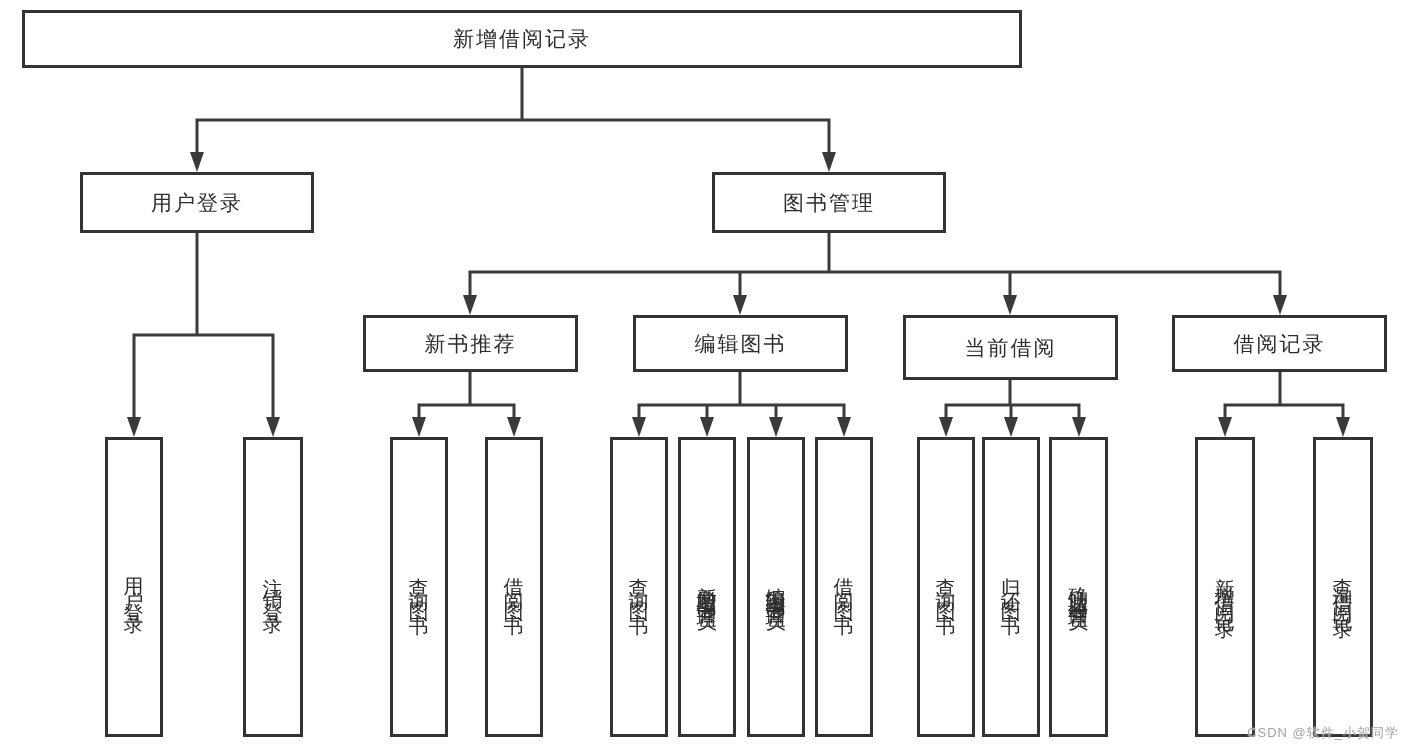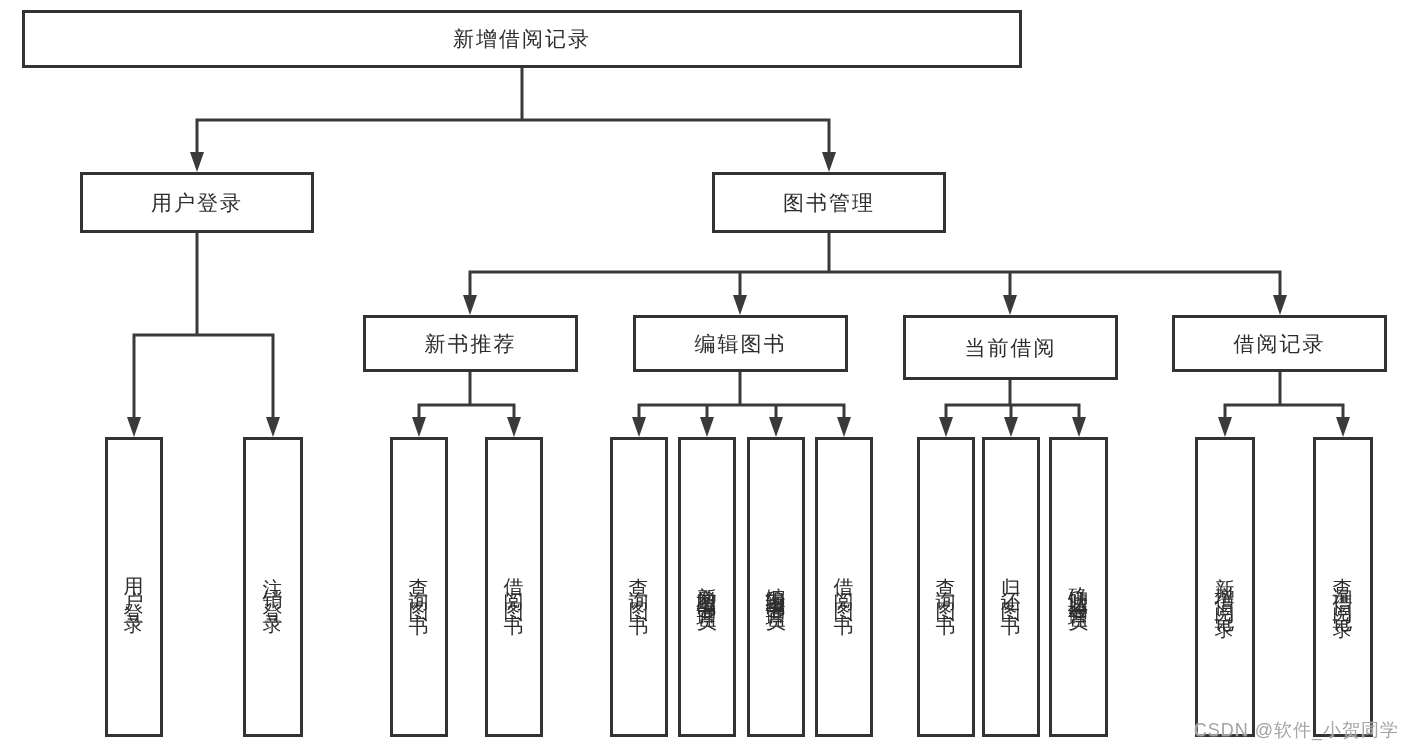--- a/index.html
+++ b/index.html
@@ -44,21 +44,21 @@
     line-height: 1;
     white-space: nowrap;
   }
   .sp-wide span  { letter-spacing: 0.62em; }
   .sp-mid  span  { letter-spacing: 0.42em; }
   .sp-tight span { letter-spacing: 0.18em; }
   .watermark {
     position: absolute;
     right: 6px;
     bottom: 5px;
-    font-size: 18px;
+    font-size: 13px;
     color: #a3a3a3;
     letter-spacing: 1px;
     text-shadow: 0 0 2px #ffffff;
     white-space: nowrap;
     margin-left: 41px;
   }
 </style>
 </head>
 <body>
 

